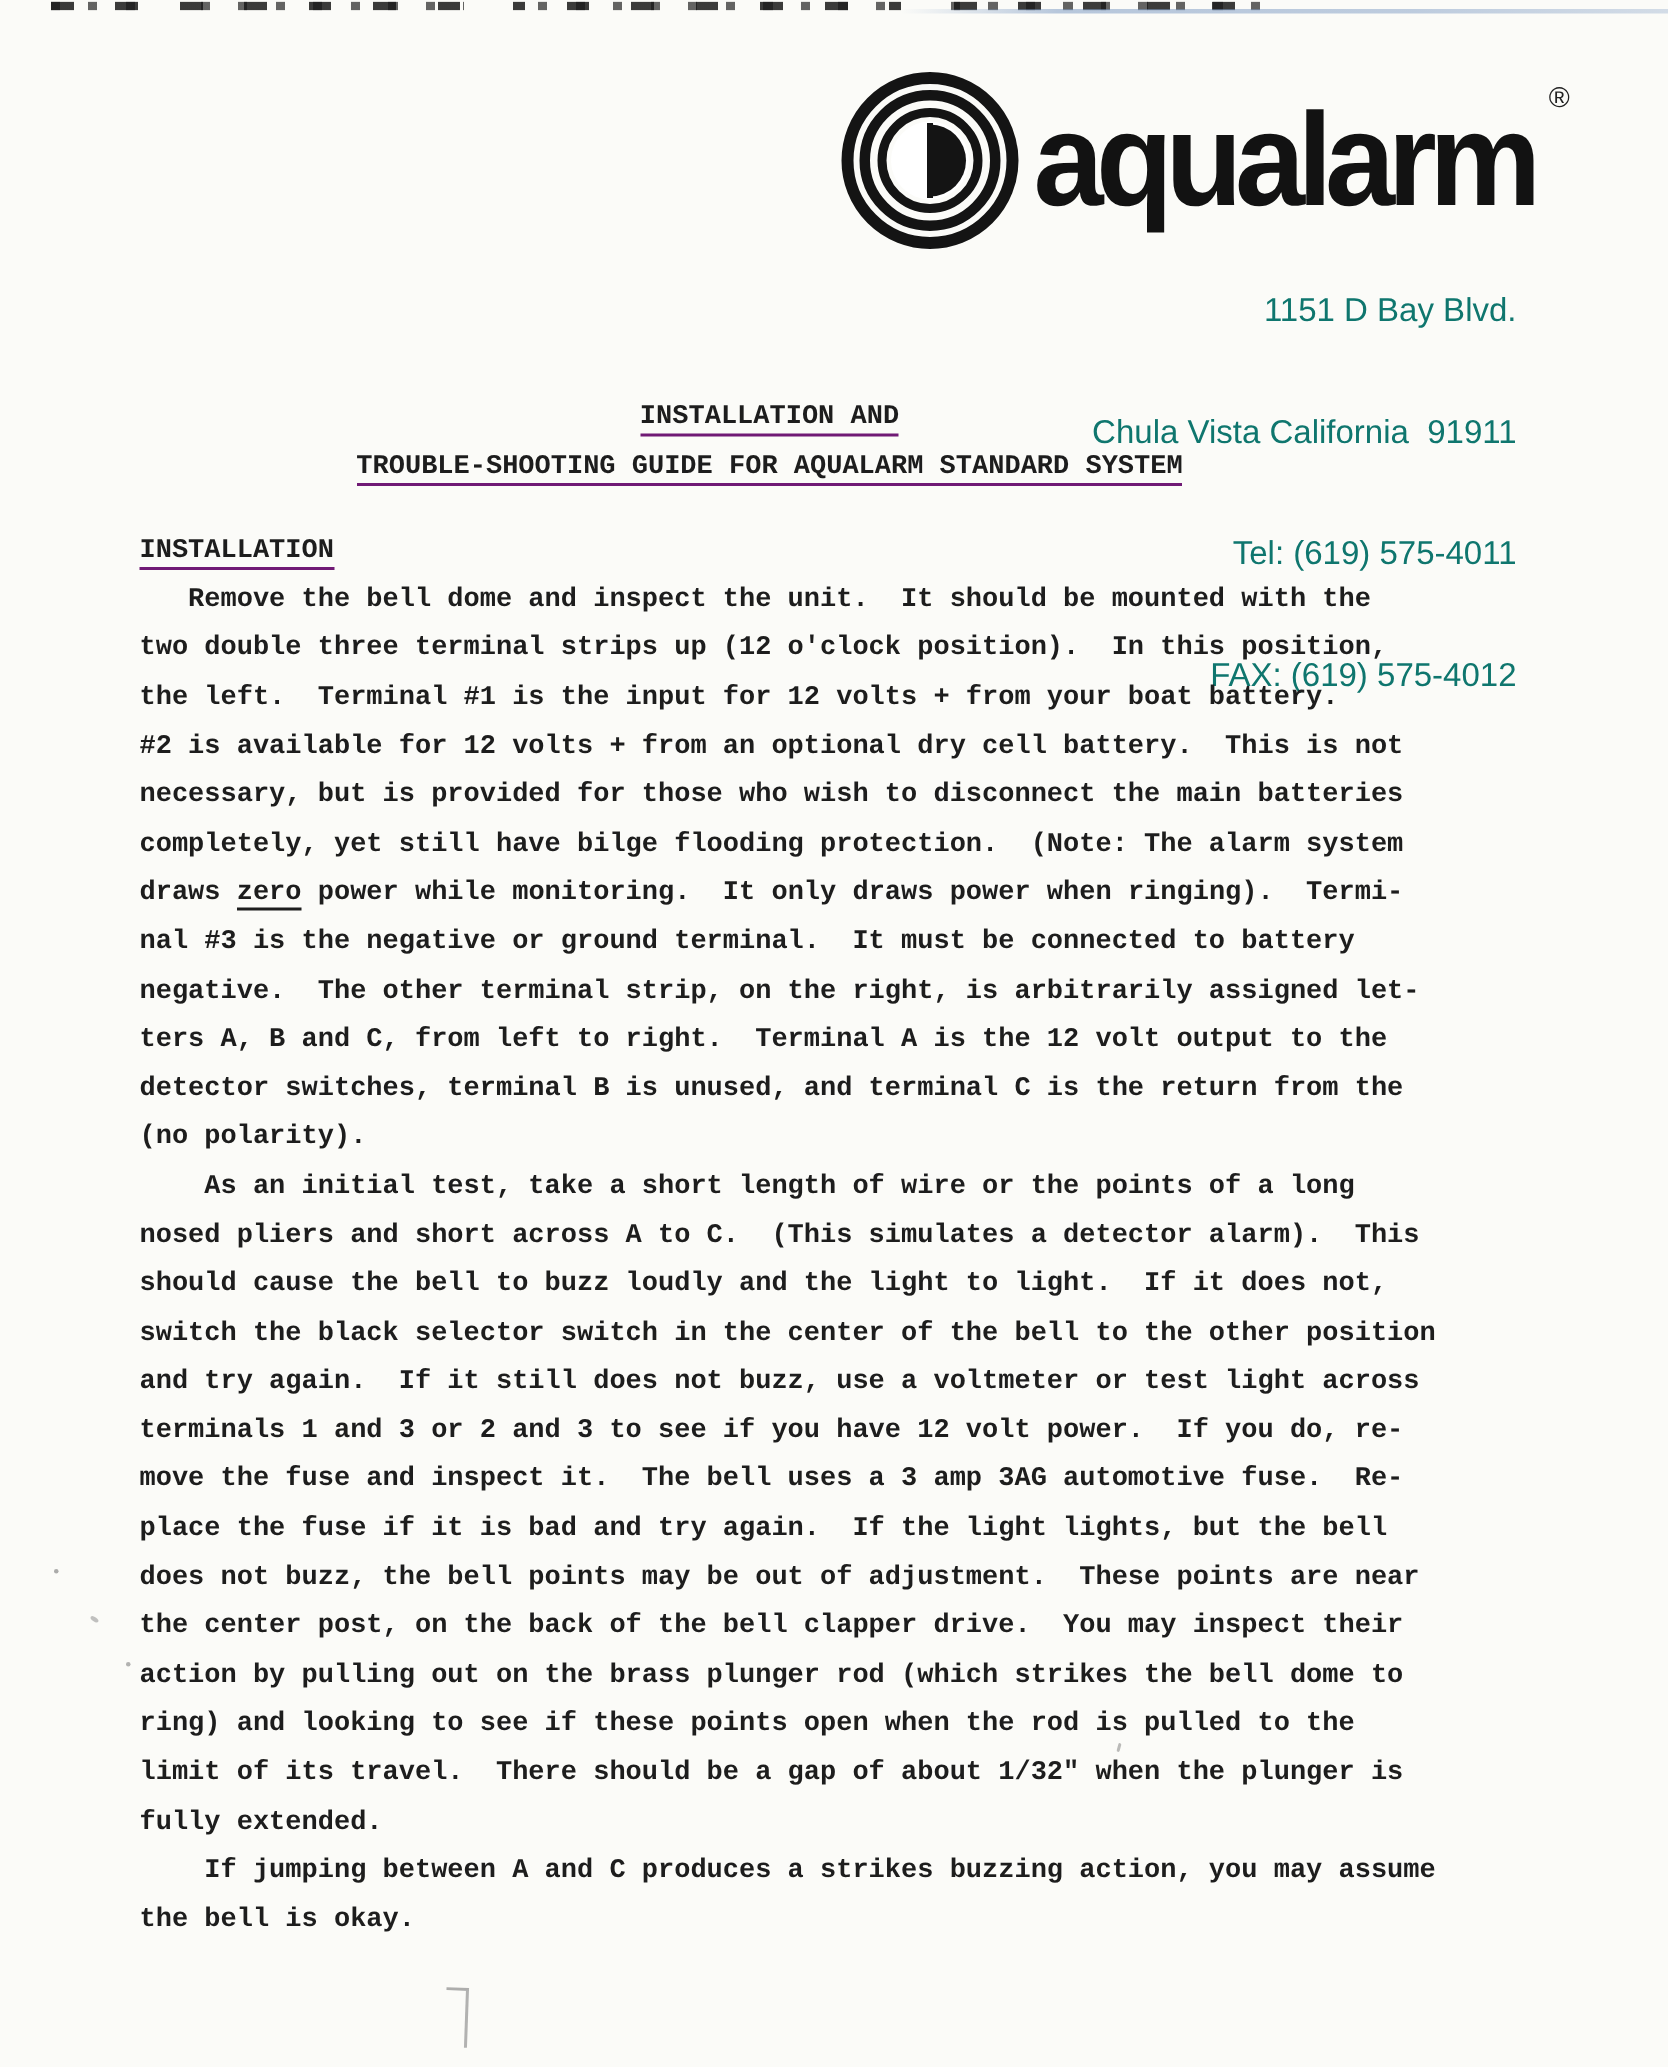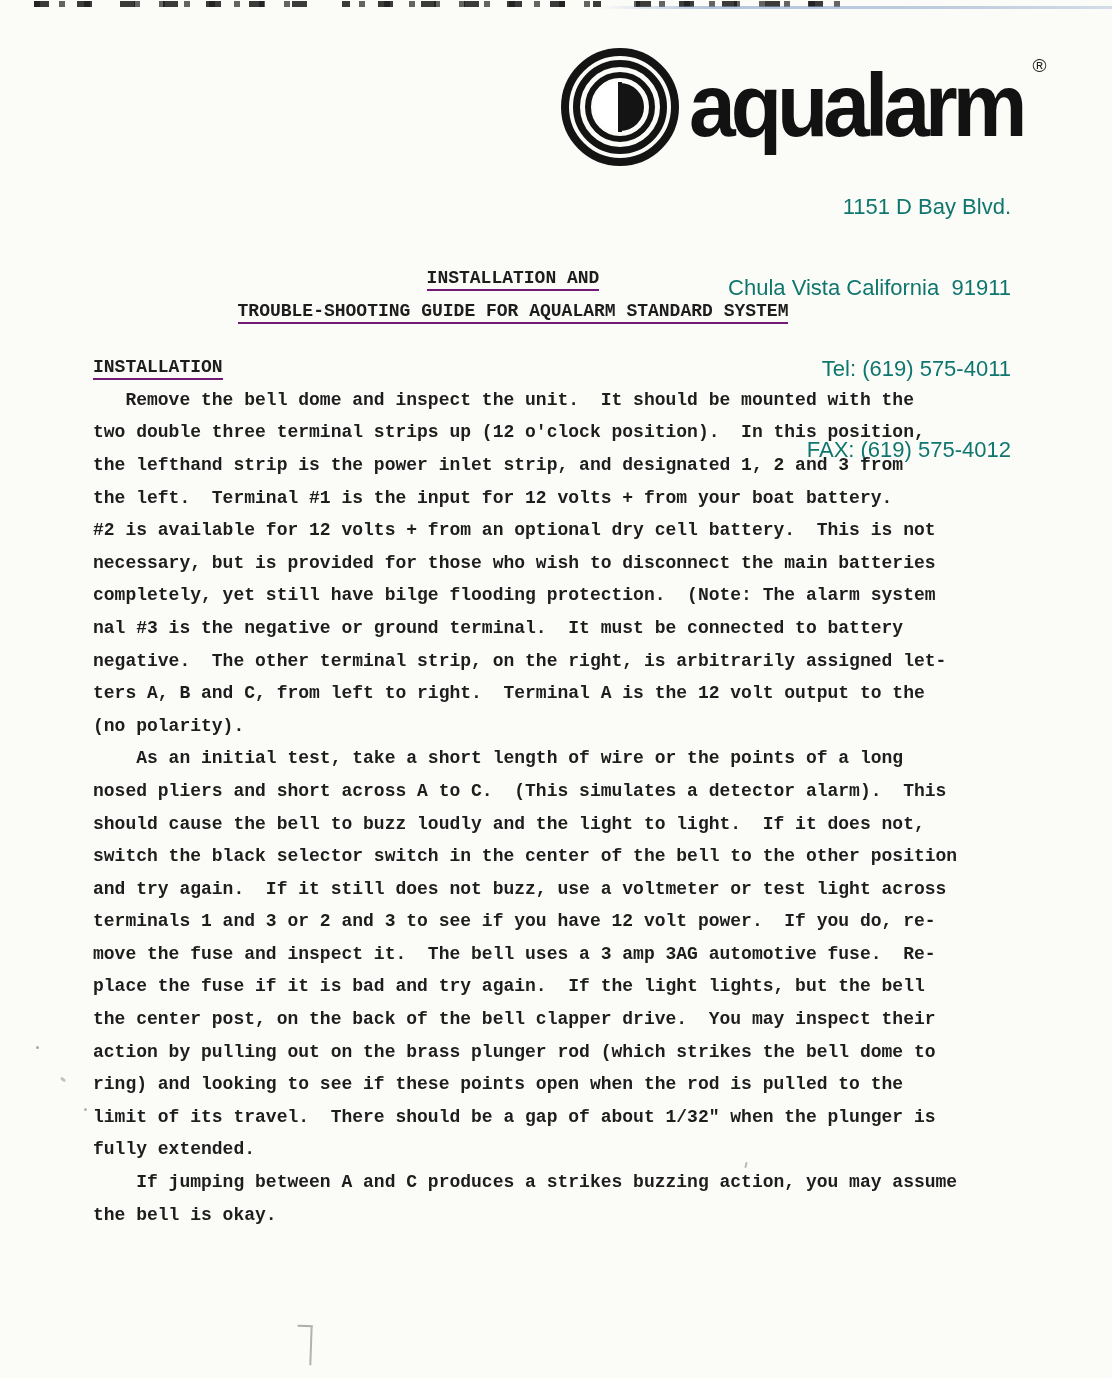--- a/index.html
+++ b/index.html
@@ -114,37 +114,39 @@
     <div class="titles">
       <div class="t-line"><span class="u">INSTALLATION AND</span></div>
       <div class="t-line"><span class="u">TROUBLE-SHOOTING GUIDE FOR AQUALARM STANDARD SYSTEM</span></div>
     </div>
     <div class="heading">
       <span class="u">INSTALLATION</span>
     </div>
     <div class="body-lines" id="body-lines">
         <div class="line"><span>   Remove the bell dome and inspect the unit.  It should be mounted with the</span></div>
         <div class="line"><span>two double three terminal strips up (12 o'clock position).  In this position,</span></div>
-        <div class="line"><span>the lefthand strip is the power inlet strip, and designated 1, 2 and 3 from</span></div>
         <div class="line"><span>the left.  Terminal #1 is the input for 12 volts + from your boat battery.</span></div>
         <div class="line"><span>#2 is available for 12 volts + from an optional dry cell battery.  This is not</span></div>
         <div class="line"><span>necessary, but is provided for those who wish to disconnect the main batteries</span></div>
         <div class="line"><span>completely, yet still have bilge flooding protection.  (Note: The alarm system</span></div>
+        <div class="line"><span>draws </span><span class="useg">zero</span><span> power while monitoring.  It only draws power when ringing).  Termi-</span></div>
         <div class="line"><span>nal #3 is the negative or ground terminal.  It must be connected to battery</span></div>
         <div class="line"><span>negative.  The other terminal strip, on the right, is arbitrarily assigned let-</span></div>
         <div class="line"><span>ters A, B and C, from left to right.  Terminal A is the 12 volt output to the</span></div>
+        <div class="line"><span>detector switches, terminal B is unused, and terminal C is the return from the</span></div>
         <div class="line"><span>(no polarity).</span></div>
         <div class="line"><span>    As an initial test, take a short length of wire or the points of a long</span></div>
         <div class="line"><span>nosed pliers and short across A to C.  (This simulates a detector alarm).  This</span></div>
         <div class="line"><span>should cause the bell to buzz loudly and the light to light.  If it does not,</span></div>
         <div class="line"><span>switch the black selector switch in the center of the bell to the other position</span></div>
         <div class="line"><span>and try again.  If it still does not buzz, use a voltmeter or test light across</span></div>
         <div class="line"><span>terminals 1 and 3 or 2 and 3 to see if you have 12 volt power.  If you do, re-</span></div>
         <div class="line"><span>move the fuse and inspect it.  The bell uses a 3 amp 3AG automotive fuse.  Re-</span></div>
         <div class="line"><span>place the fuse if it is bad and try again.  If the light lights, but the bell</span></div>
+        <div class="line"><span>does not buzz, the bell points may be out of adjustment.  These points are near</span></div>
         <div class="line"><span>the center post, on the back of the bell clapper drive.  You may inspect their</span></div>
         <div class="line"><span>action by pulling out on the brass plunger rod (which strikes the bell dome to</span></div>
         <div class="line"><span>ring) and looking to see if these points open when the rod is pulled to the</span></div>
         <div class="line"><span>limit of its travel.  There should be a gap of about 1/32" when the plunger is</span></div>
         <div class="line"><span>fully extended.</span></div>
         <div class="line"><span>    If jumping between A and C produces a strikes buzzing action, you may assume</span></div>
         <div class="line"><span>the bell is okay.</span></div>
       </div>
   </main>
 

